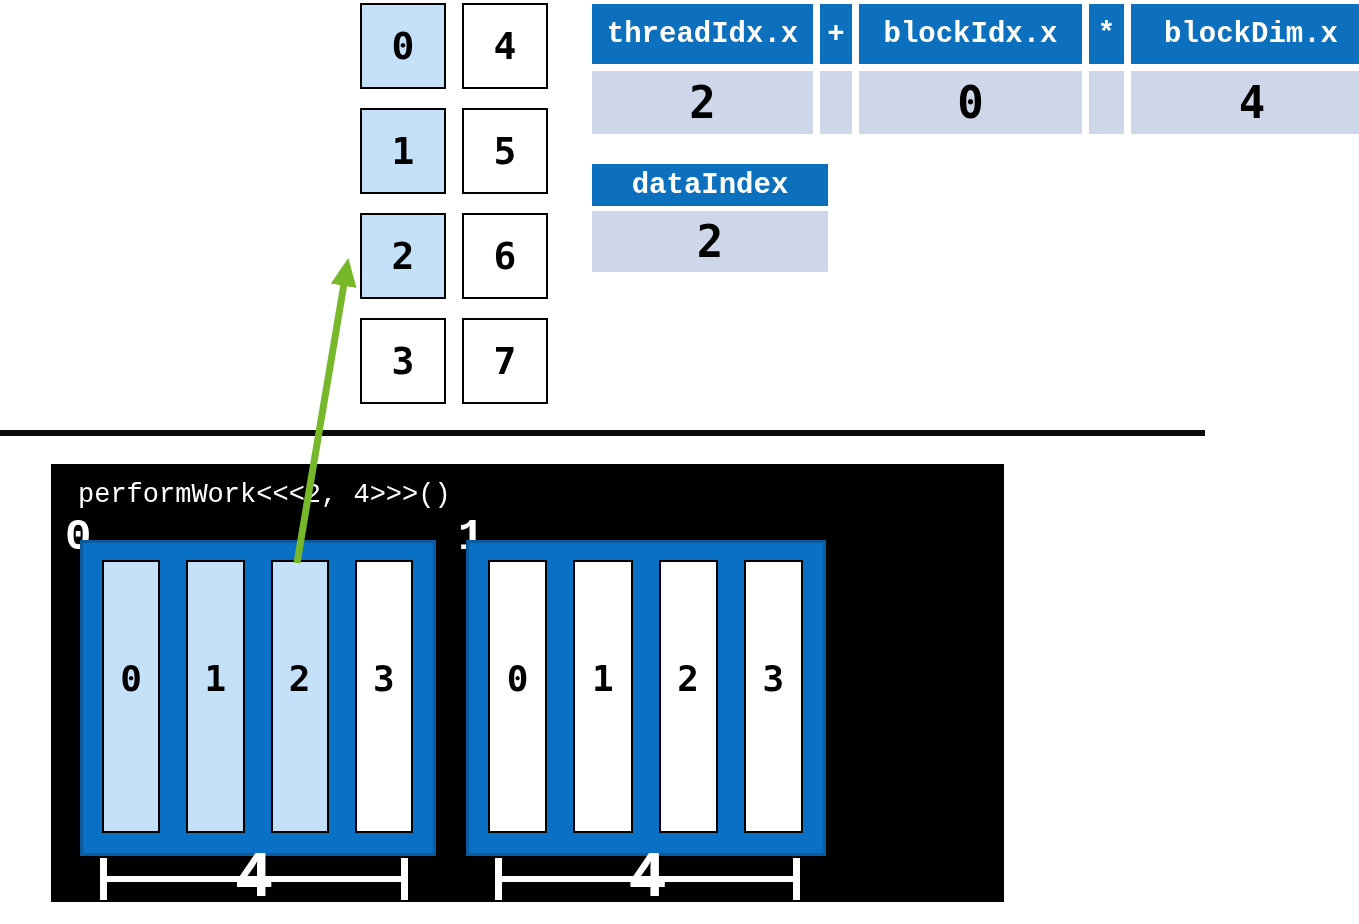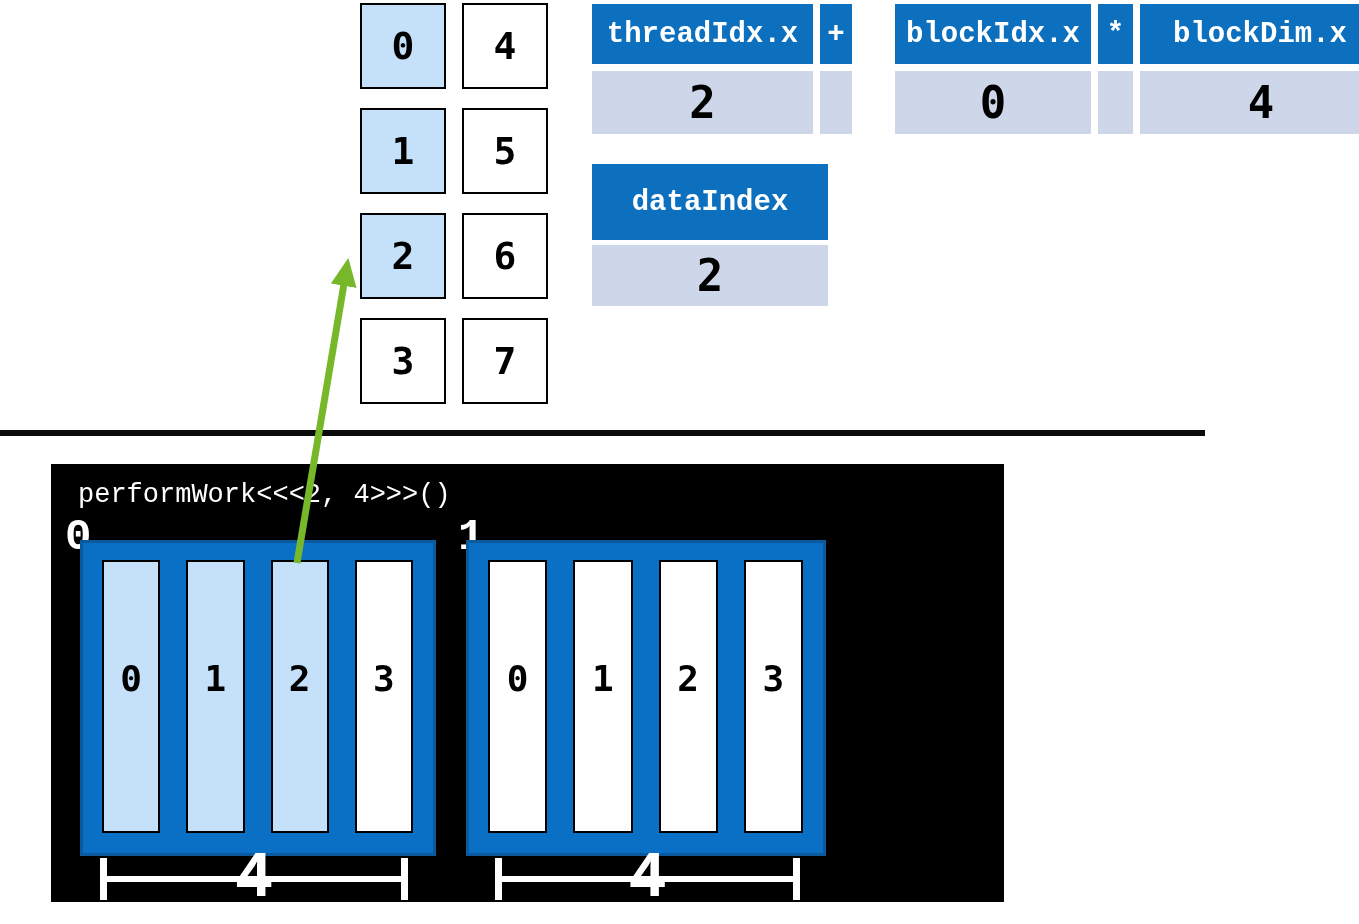--- a/index.html
+++ b/index.html
@@ -27,26 +27,26 @@
     box-sizing:border-box;display:flex;align-items:center;justify-content:center;
   }
   .expr-row.headers .expr-cell{
     height:60px;background:var(--header-blue,#0C70BE);color:#fff;
     font:bold 29px "Liberation Mono",monospace;
   }
   .expr-row.values .expr-cell{
     height:63px;background:var(--value-lavender,#CED6EA);color:#000;
     font:bold 44px "DejaVu Sans Mono",monospace;
   }
-  .c1{width:221px;} .c2{width:32px;} .c3{width:196px;margin-left:36px;} .c4{width:35px;} .c5{width:240px;}
+  .c1{width:221px;} .c2{width:32px;} .c3{width:223px;} .c4{width:35px;} .c5{width:240px;}
   .expr-row.values .c5{width:242px;}
   
   .dataindex-table{position:absolute;left:592px;top:164px;width:236px;}
   .dataindex-header{
-    height:76px;background:var(--header-blue,#0C70BE);color:#fff;
+    height:42px;background:var(--header-blue,#0C70BE);color:#fff;
     display:flex;align-items:center;justify-content:center;
     font:bold 29px "Liberation Mono",monospace;margin-bottom:5px;
   }
   .dataindex-value{
     height:61px;background:var(--value-lavender,#CED6EA);color:#000;
     display:flex;align-items:center;justify-content:center;
     font:bold 44px "DejaVu Sans Mono",monospace;
   }
   
   .separator{position:absolute;left:0;top:430px;width:1205px;height:6px;background:#0a0a0a;}

